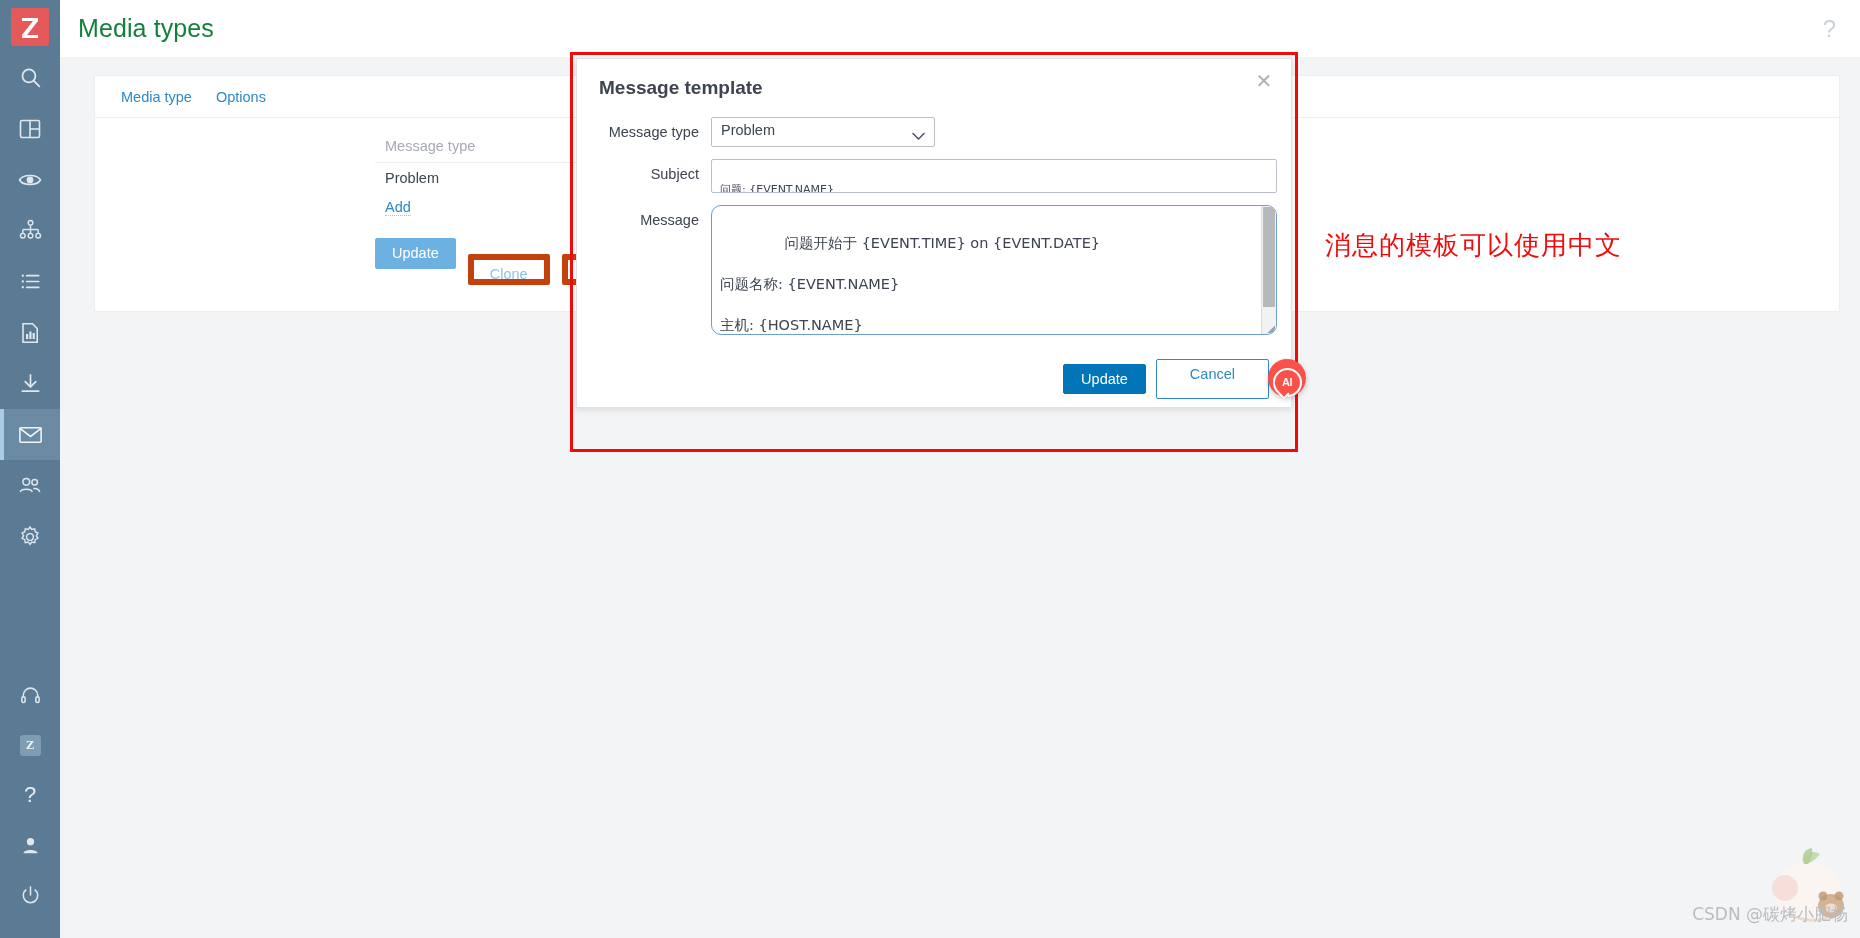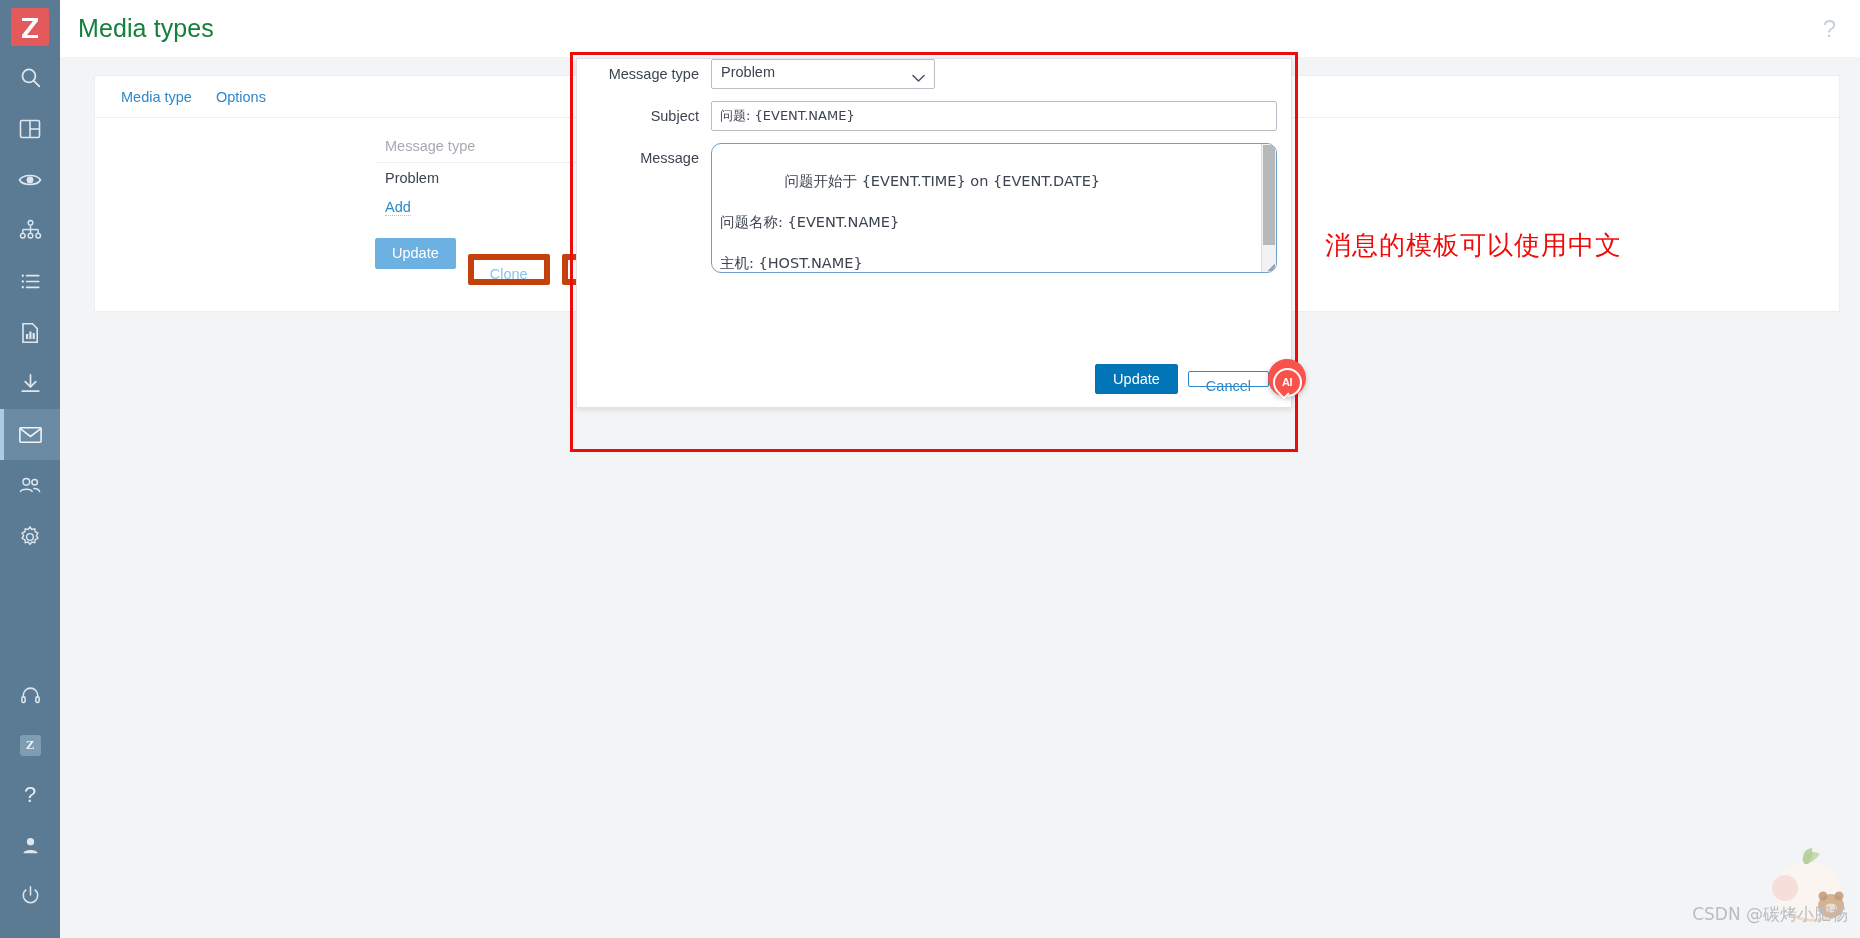--- a/index.html
+++ b/index.html
@@ -115,21 +115,21 @@
   }
   .fcontrol{flex:1 1 auto;}
   .select{
     position:relative;width:224px;height:30px;border:1px solid #b8bfc6;background:#fff;border-radius:2px;
     box-sizing:border-box;
   }
   .select .val{position:absolute;left:9px;top:4px;font-size:14.5px;color:#3d4450;}
   .select .chev{position:absolute;right:9px;top:9px;}
   .textinput{
     width:566px;height:30px;border:1px solid #b8bfc6;border-radius:2px;background:#fff;
-    box-sizing:border-box;font-size:13px;color:#3d4450;padding:0 8px;line-height:28px;
+    box-sizing:border-box;font-size:11px;color:#3d4450;padding:16px 8px;line-height:28px;
     white-space:nowrap;overflow:hidden;font-family:"DejaVu Sans",sans-serif;
   }
   .textarea{
     width:566px;height:130px;border:1px solid #6a9fd0;border-radius:10px;background:#fff;
     box-sizing:border-box;position:relative;overflow:hidden;
   }
   .ta-inner{
     position:absolute;left:0;top:0;right:14px;bottom:0;padding:6px 8px;overflow:hidden;
     font-size:14.5px;color:#3d4450;line-height:20.5px;white-space:pre;
     font-family:"DejaVu Sans",sans-serif;
@@ -138,22 +138,22 @@
     position:absolute;right:0;top:0;bottom:0;width:14px;background:#f2f2f2;border-left:1px solid #dcdcdc;
   }
   .ta-thumb{position:absolute;left:1px;top:1px;width:12px;height:100px;background:#b6b8ba;}
   .ta-grip{position:absolute;right:1px;bottom:0px;font-size:10px;color:#9aa0a6;line-height:10px;}
   .modal-foot{
     position:absolute;left:0;right:0;bottom:0;height:56px;display:flex;align-items:center;
     justify-content:flex-end;padding-right:22px;gap:10px;box-sizing:border-box;
   }
   .btn-update{background:#0275b8;color:#fff;border:1px solid #0275b8;height:30px;line-height:28px;
     padding:0 17px;border-radius:2px;font-size:14.5px;cursor:pointer;box-sizing:border-box;}
-  .btn-cancel{background:#fff;color:#2e88c9;border:1px solid #2e88c9;height:16px;line-height:28px;
-    padding:0 17px;border-radius:2px;font-size:14.5px;cursor:pointer;box-sizing:border-box;}
+  .btn-cancel{background:#fff;color:#2e88c9;border:1px solid #2e88c9;height:40px;line-height:28px;
+    padding:0 33px;border-radius:2px;font-size:14.5px;cursor:pointer;box-sizing:border-box;}
 
   
   .ai-fab{
     position:absolute;left:1268px;top:359px;width:38px;height:38px;border-radius:50%;
     background:#f8524a;box-shadow:0 2px 5px rgba(0,0,0,.22);display:flex;align-items:flex-end;
     justify-content:center;cursor:pointer;
   }
   .ai-fab .ring{
     width:25px;height:25px;border:2px solid #fff;border-radius:50%;position:relative;
     display:flex;align-items:center;justify-content:center;
@@ -336,20 +336,24 @@
         <span class="btn btn-ghost">Dele</span>
       </div>
 
     </div>
 
   </div>
 
   <div class="annotation">消息的模板可以使用中文</div>
 
   <div class="modal">
+    <div class="modal-head">
+      <div class="modal-title">Message template</div>
+      <div class="modal-close">✕</div>
+    </div>
 
     <div class="modal-body">
 
       <div class="frow">
         <div class="flabel">Message type</div>
         <div class="fcontrol">
           <div class="select">
             <span class="val">Problem</span>
             <span class="chev">
               <svg width="13" height="9" viewBox="0 0 13 9" fill="none" stroke="#4a5362" stroke-width="1.5">

